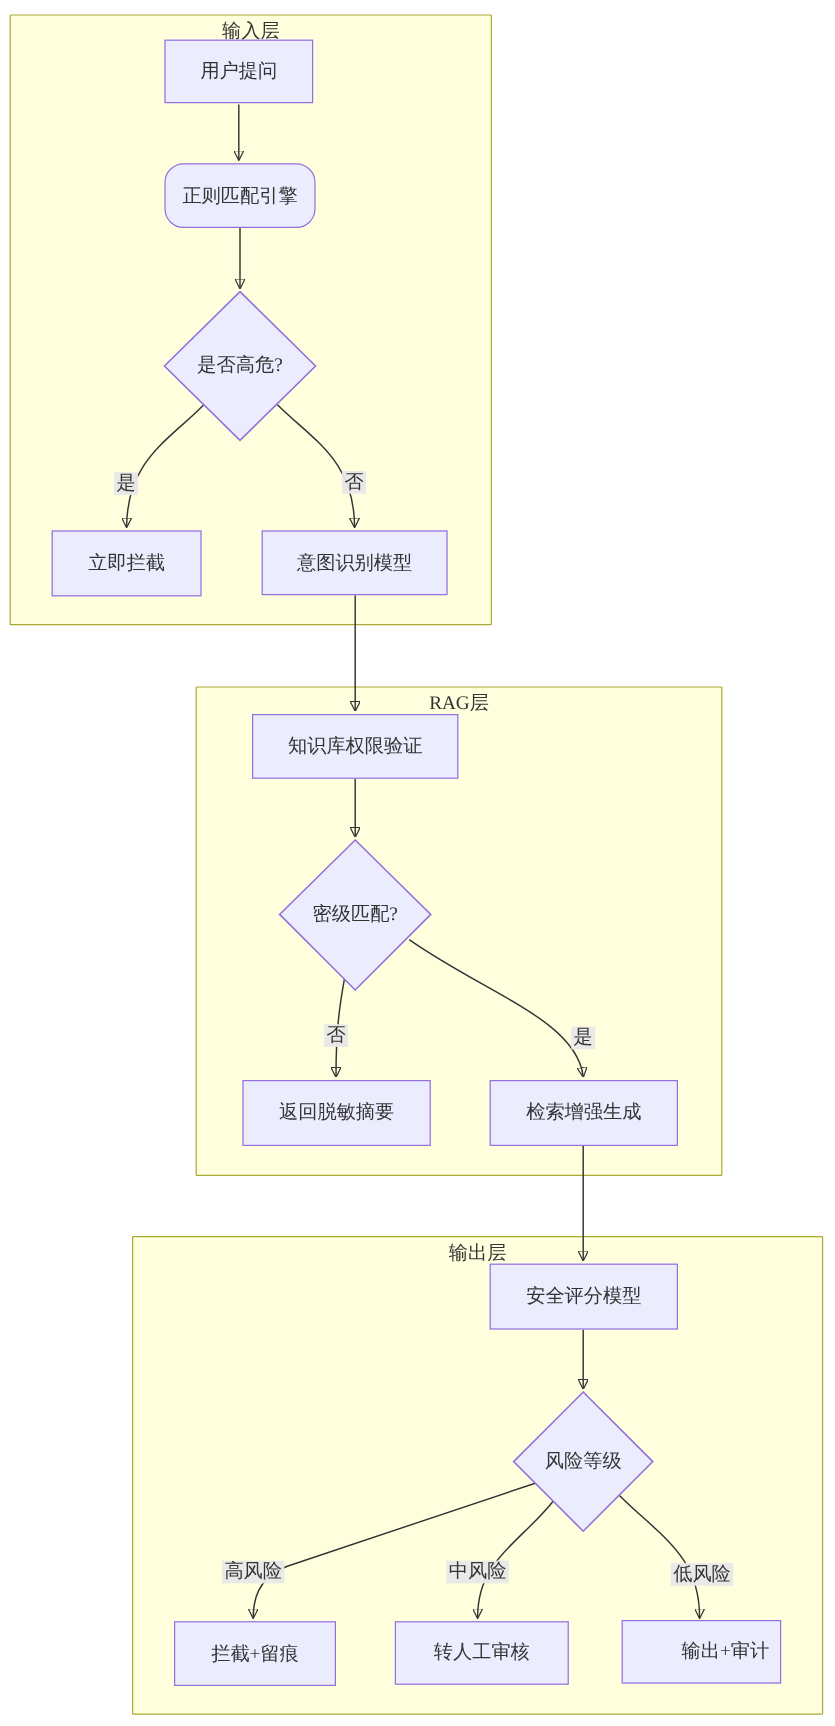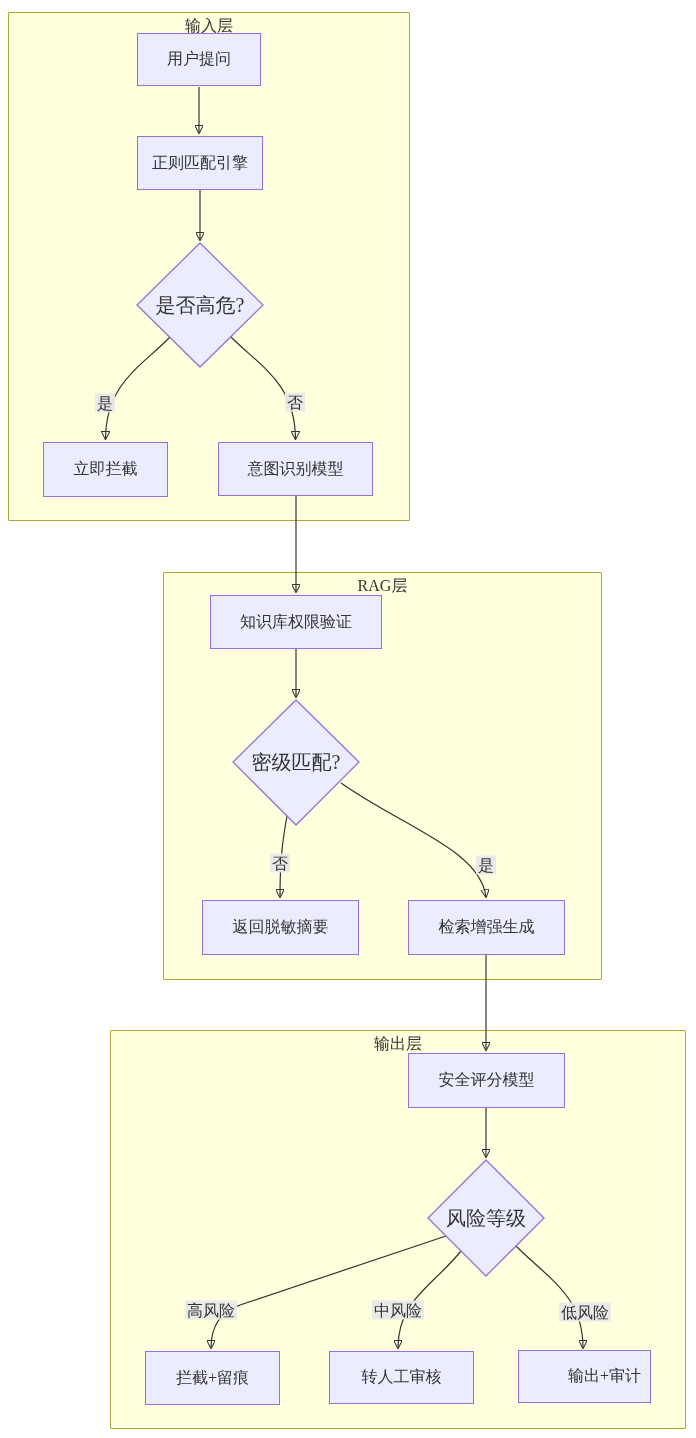--- a/index.html
+++ b/index.html
@@ -17,23 +17,23 @@
     font-size:16px;color:#333333;
   }
   .edges{position:absolute;left:0;top:0;z-index:2;}
   .edges path{fill:none;stroke:#333333;stroke-width:1.2px;}
   .edges polygon{fill:#ececff;stroke:#9370db;stroke-width:1.3px;}
   .node{
     position:absolute;background:#ececff;border:1px solid #9370db;
     box-sizing:border-box;display:flex;align-items:center;justify-content:center;
     font-size:16px;color:#333333;z-index:3;text-align:center;
   }
-  .node.rounded{border-radius:0;}
+  .node.rounded{border-radius:16px;}
   .diamond-label{
-    position:absolute;z-index:3;text-align:right;font-size:20px;color:#333333;
+    position:absolute;z-index:3;text-align:right;font-size:16px;color:#333333;
     transform:translate(-50%,-50%);white-space:nowrap;
   }
   .edge-label{
     position:absolute;z-index:4;background:rgba(232,232,232,0.95);
     font-size:16px;color:#333333;padding:0 2px;line-height:19px;
     transform:translate(-50%,-50%);white-space:nowrap;
   }
 </style>
 </head>
 <body>

